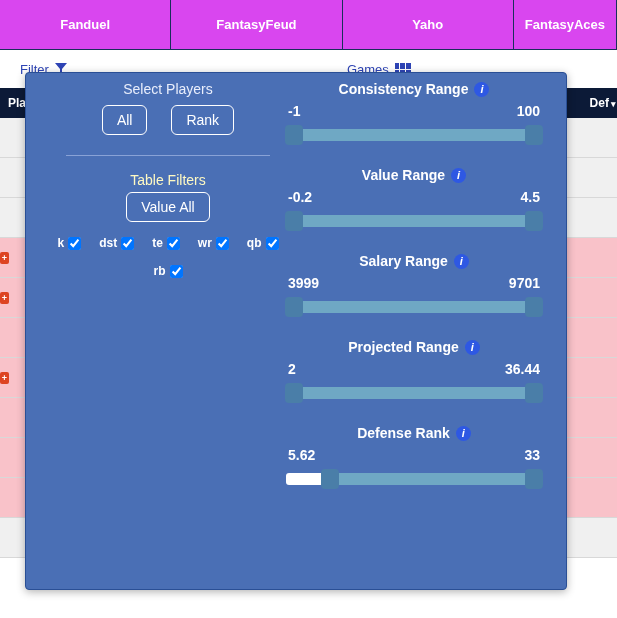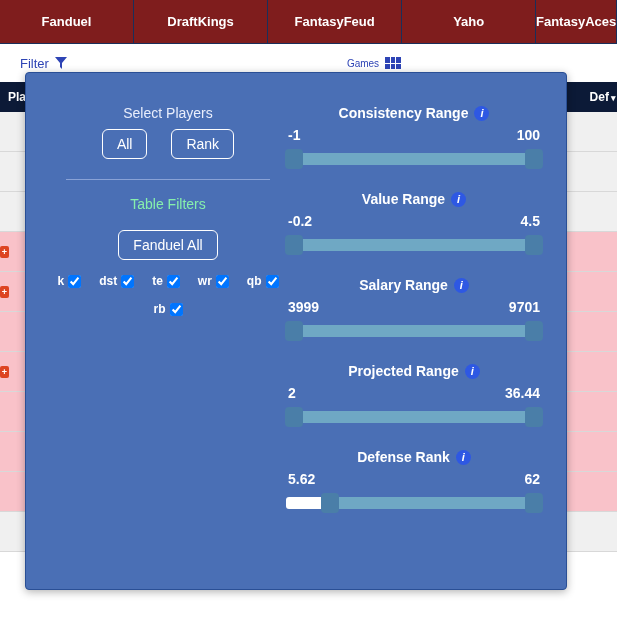--- a/index.html
+++ b/index.html
@@ -1,24 +1,24 @@
 <!DOCTYPE html>
 <html><head>
 <meta charset="utf-8">
 <style>
 * { box-sizing: border-box; margin: 0; padding: 0; font-family: Arial, sans-serif; }
 body { width: 617px; height: 618px; overflow: hidden; background: #fff; position: relative; }
 
-.site-tabs { display: flex; background: #7f1d1d; height: 44px; border-bottom: 1px solid #1a2f5a; }
+.site-tabs { display: flex; background: #d946ef; height: 50px; border-bottom: 1px solid #1a2f5a; }
 .site-tab { flex: 1; min-width: 0; display: flex; align-items: center; justify-content: center; color: #fff; font-size: 13px; font-weight: bold; border-right: 1px solid #1a2f5a; cursor: pointer; white-space: nowrap; }
 .site-tab:last-child { flex: 0.6; }
 
 .toolbar { height: 38px; display: flex; align-items: center; background: #fff; padding: 0 20px; }
 .filter-link { color: #2e44b5; font-size: 13px; display: flex; align-items: center; gap: 6px; cursor: pointer; }
-.games-link { color: #2e44b5; font-size: 10px; display: flex; align-items: center; gap: 6px; cursor: pointer; margin-left: 280px; }
+.games-link { color: #2e44b5; font-size: 13px; display: flex; align-items: center; gap: 6px; cursor: pointer; margin-left: 280px; }
 .funnel-icon { width: 12px; height: 12px; }
 .grid-icon { width: 16px; height: 12px; display: grid; grid-template-columns: repeat(3,1fr); grid-template-rows: repeat(2,1fr); gap: 1px; }
 .grid-icon span { background: #2e44b5; }
 
 .header-row { height: 30px; background: #0c1a37; display: flex; align-items: center; color: #fff; font-size: 12px; font-weight: bold; }
 .hcol-play { width: 50px; padding-left: 8px; }
 .hcol-play::after { content: "▾"; margin-left: 2px; font-size: 9px; }
 .hcol-def { margin-left: auto; width: 29px; text-align: center; }
 .hcol-def::after { content: "▾"; margin-left: 2px; font-size: 9px; }
 
@@ -31,51 +31,50 @@
 .med-icon { width: 12px; height: 12px; background: #d42; border-radius: 2px; display: flex; align-items: center; justify-content: center; color: #fff; font-size: 9px; font-weight: bold; }
 .row-name { width: 190px; padding-left: 6px; }
 .row-lock { width: 20px; color: #777; font-size: 12px; }
 .row-nums { width: 60px; text-align: center; }
 .row-pos { width: 50px; text-align: center; }
 .row-tm { width: 50px; text-align: center; }
 .row-opp { width: 80px; text-align: center; }
 .row-def { flex: 1; text-align: center; }
 
 
-.panel { position: absolute; left: 25px; top: 72px; width: 542px; height: 518px; background: #4a6fb5; border: 1px solid #2a4f95; border-radius: 4px; color: #fff; padding: 28px 24px 0 24px; box-shadow: 0 2px 8px rgba(0,0,0,.3); display: flex; }
+.panel { position: absolute; left: 25px; top: 72px; width: 542px; height: 518px; background: #4a6fb5; border: 1px solid #2a4f95; border-radius: 4px; color: #fff; padding: 4px 24px 0 24px; box-shadow: 0 2px 8px rgba(0,0,0,.3); display: flex; }
 .panel-left { width: 236px; padding-top: 4px; }
 .panel-right { flex: 1; padding-top: 4px; }
 
 .sub-title { text-align: center; font-size: 14px; margin-bottom: 8px; color: #e9eefc; }
 .btn-row { display: flex; justify-content: center; gap: 24px; }
 .pbtn { background: transparent; border: 1.5px solid #fff; color: #fff; border-radius: 6px; padding: 6px 14px; font-size: 14px; cursor: pointer; }
 .divider { border: none; border-top: 1px solid #89a2d6; margin: 20px 16px 16px; }
 
-.tf-title { text-align: center; font-size: 14px; margin-bottom: 18px; color: #86efac; }
+.tf-title { text-align: center; font-size: 14px; margin-bottom: 4px; color: #fef9c3; }
 .checks { display: flex; flex-wrap: wrap; justify-content: center; gap: 14px 18px; font-size: 12px; }
 .check { display: flex; align-items: center; gap: 4px; }
 .check input { width: 13px; height: 13px; cursor: pointer; }
 
 .range-block { margin-bottom: 22px; }
 .range-title { text-align: center; font-size: 14px; font-weight: bold; color: #fff; display: flex; justify-content: center; align-items: center; gap: 6px; }
 .info-icon { width: 15px; height: 15px; border-radius: 50%; background: #2e58e3; color: #fff; font-size: 11px; font-weight: bold; display: inline-flex; align-items: center; justify-content: center; font-style: italic; cursor: pointer; }
 .range-vals { display: flex; justify-content: space-between; font-size: 14px; font-weight: bold; margin-top: 6px; padding: 0 2px; }
 .slider { position: relative; height: 20px; margin-top: 6px; }
 .slider-track { position: absolute; left: 0; right: 0; top: 4px; height: 12px; background: #fff; border-radius: 3px; }
 .slider-fill { position: absolute; top: 4px; height: 12px; background: #6fa8c4; border-radius: 3px; }
 .slider-handle { position: absolute; top: 0; width: 18px; height: 20px; background: #4a7ea8; border-radius: 4px; cursor: pointer; }
 .slider-handle.left { left: -1px; }
 .slider-handle.right { right: -1px; }
 </style>
 </head>
 <body>
 
 <div class="site-tabs" id="site-tabs">
     <div class="site-tab">Fanduel</div>
-    <div class="site-tab">DraftKings</div>
     <div class="site-tab">FantasyFeud</div>
     <div class="site-tab">Yaho</div>
     <div class="site-tab">FantasyAces</div>
   </div>
 
 <div class="toolbar">
   <div class="filter-link">
     <span>Filter</span>
     <svg class="funnel-icon" viewBox="0 0 12 12">
         <path d="M0 0 L12 0 L7 6 L7 12 L5 10 L5 6 Z" fill="#2e44b5"></path>
@@ -190,21 +189,21 @@
 <div class="panel">
   <div class="panel-left">
     <div class="sub-title">Select Players</div>
     <div class="btn-row">
       <button class="pbtn">All</button>
       <button class="pbtn">Rank</button>
     </div>
     <hr class="divider">
     <div class="tf-title">Table Filters</div>
     <div class="btn-row" style="margin-bottom:14px;">
-      <button class="pbtn">Fanduel All</button>
+      <button class="pbtn">Value All</button>
     </div>
     <div class="checks" id="checks">
         <label class="check">
           <span style="font-weight: bold;">k</span>
           <input type="checkbox" checked="" style="">
         </label>
         <label class="check">
           <span style="font-weight: bold;">dst</span>
           <input type="checkbox" checked="" style="">
         </label>
@@ -291,21 +290,21 @@
           <div class="slider-handle right"></div>
         </div>
       </div>
       <div class="range-block">
         <div class="range-title">
           <span>Defense Rank</span>
           <span class="info-icon">i</span>
         </div>
         <div class="range-vals">
           <span>5.62</span>
-          <span>62</span>
+          <span>33</span>
         </div>
         <div class="slider">
           <div class="slider-track"></div>
           <div class="slider-fill" style="left: 14%; right: 0%;"></div>
           <div class="slider-handle left" style="left: calc(14% - 1px);"></div>
           <div class="slider-handle right"></div>
         </div>
       </div>
     </div>
 </div>

